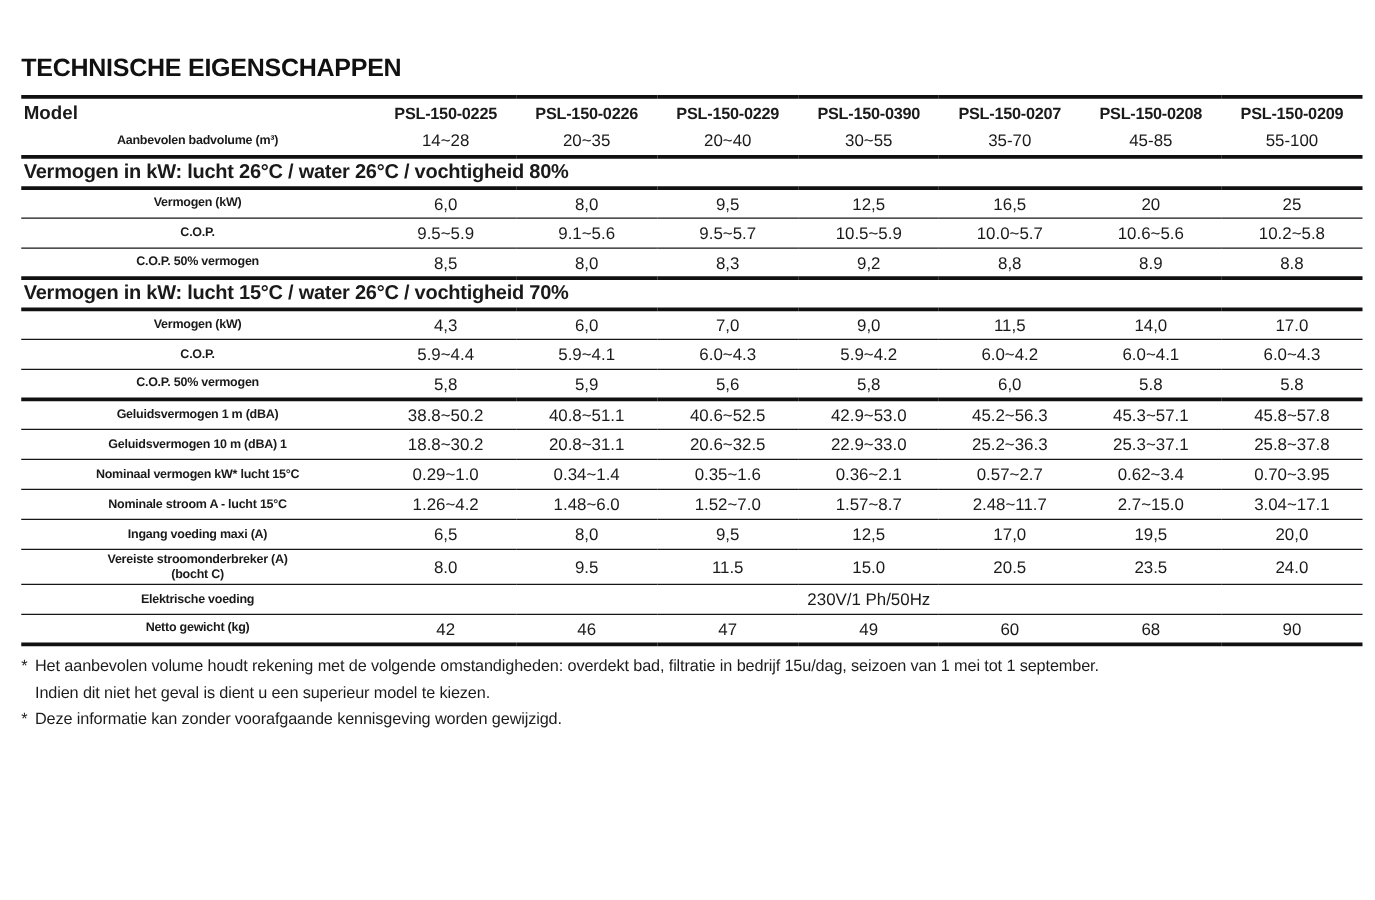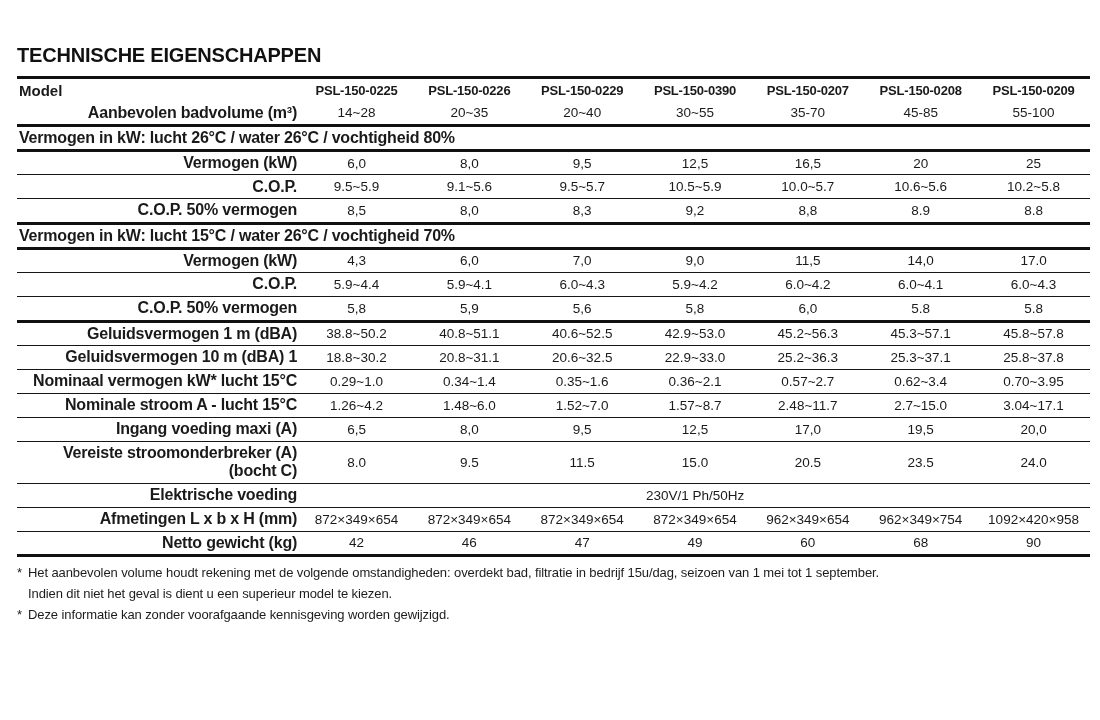--- a/index.html
+++ b/index.html
@@ -31,21 +31,21 @@
   thead th { border-bottom: none; }
   thead th.label {
     text-align: left; font-size: 15px; font-weight: bold; padding-left: 2px; margin-top: 23px;
   }
   thead th.model {
     text-align: center; font-size: 13px; font-weight: bold; letter-spacing: -0.2px;
   }
 
   tbody td { border-bottom: 1.6px solid #161616; }
   td.label {
-    text-align: right; font-weight: bold; font-size: 16px;
+    text-align: center; font-weight: bold; font-size: 10px;
     padding-left: 2px; letter-spacing: -0.2px; white-space: pre-line; line-height: 1.15;
   }
   td.val { text-align: center; font-size: 13.5px; font-weight: normal; }
 
   tr.section td {
     font-weight: bold; font-size: 16px; text-align: left;
     border-bottom: 3.5px solid #111; padding-left: 2px; letter-spacing: -0.2px;
   }
   tr.thick td { border-bottom: 3.5px solid #111; }
 
@@ -217,30 +217,20 @@
           <td class="val">9.5</td>
           <td class="val">11.5</td>
           <td class="val">15.0</td>
           <td class="val">20.5</td>
           <td class="val">23.5</td>
           <td class="val">24.0</td>
         </tr>
         <tr>
           <td class="label">Elektrische voeding</td>
           <td class="val" colspan="7">230V/1 Ph/50Hz</td>
-        </tr>
-        <tr>
-          <td class="label">Afmetingen L x b x H (mm)</td>
-          <td class="val">872×349×654</td>
-          <td class="val">872×349×654</td>
-          <td class="val">872×349×654</td>
-          <td class="val">872×349×654</td>
-          <td class="val">962×349×654</td>
-          <td class="val">962×349×754</td>
-          <td class="val">1092×420×958</td>
         </tr>
         <tr class="thick">
           <td class="label">Netto gewicht (kg)</td>
           <td class="val">42</td>
           <td class="val">46</td>
           <td class="val">47</td>
           <td class="val">49</td>
           <td class="val">60</td>
           <td class="val">68</td>
           <td class="val">90</td>

